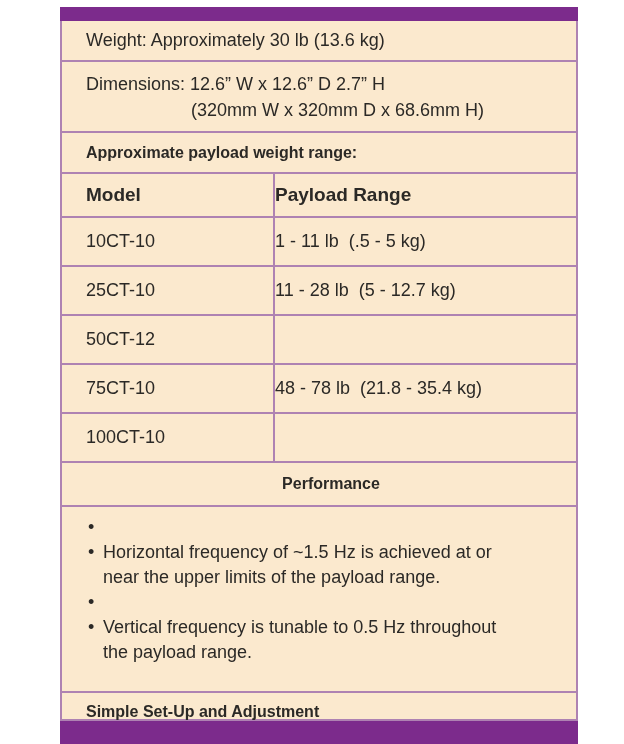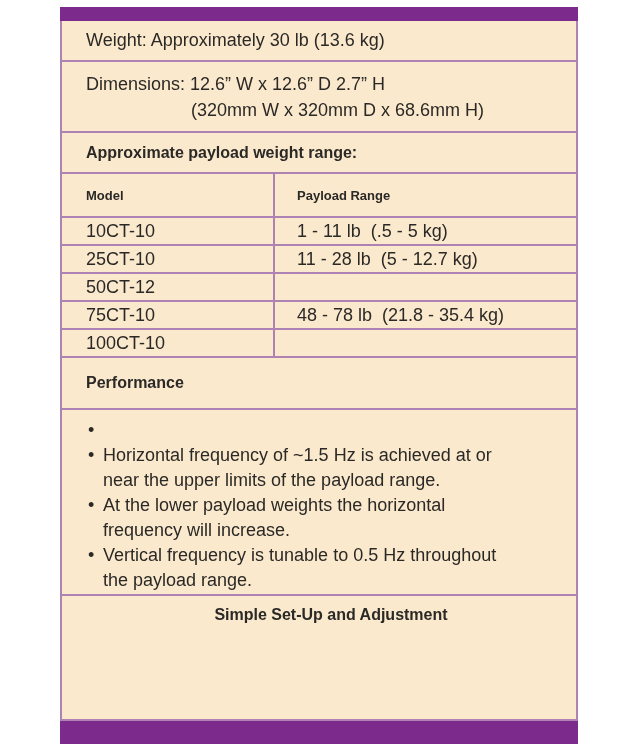--- a/index.html
+++ b/index.html
@@ -27,37 +27,37 @@
     display: flex; align-items: center;
     padding-left: 24px;
     font-size: 18px;
   }
   .r-weight { height: 41px; }
   .r-dims { height: 71px; display: block; padding-top: 9px; line-height: 26px; }
   .dim-line2 { margin-left: 105px; }
   .heading-row { font-weight: bold; font-size: 16px; }
   .r-appx { height: 41px; }
   .trow { display: flex; align-items: stretch; padding-left: 0; }
-  .thead-row { height: 44px; font-weight: bold; font-size: 13px; }
-  .tbody-row { height: 28px; }
+  .thead-row { height: 44px; font-weight: bold; font-size: 19px; }
+  .tbody-row { height: 49px; }
   .cell-model {
     width: 213px; flex: none;
     padding-left: 24px;
     border-right: 2px solid #ae82b2;
     display: flex; align-items: center;
   }
-  .cell-range { flex: 1; padding-left: 22px; display: flex; align-items: center; }
+  .cell-range { flex: 1; padding-left: 0; display: flex; align-items: center; }
   .cell-range span, .cell-model span { white-space: pre; }
-  .r-perf { height: 52px; }
+  .r-perf { height: 44px; justify-content: center; }
   .r-bullets { height: 186px; display: block; padding: 8px 18px 0 26px; line-height: 25px; }
   .r-bullets ul { list-style: none; }
   .r-bullets li { display: flex; }
   .bullet-dot { width: 15px; flex: none; }
   .bullet-text { white-space: pre-line; }
-  .r-setup { height: 37px; border-bottom: none; justify-content: center; }
+  .r-setup { height: 37px; border-bottom: none; }
 </style>
 </head>
 <body>
 
 <div class="page">
   <div class="doc">
 
     <div class="accent-bar top"></div>
 
     <div class="content">
@@ -132,22 +132,20 @@
           <li>
             <span class="bullet-dot">•</span>
           </li>
           <li>
             <span class="bullet-dot">•</span>
             <span class="bullet-text">Horizontal frequency of ~1.5 Hz is achieved at or
 near the upper limits of the payload range.</span>
           </li>
           <li>
             <span class="bullet-dot">•</span>
-            <span class="bullet-text">At the lower payload weights the horizontal
-frequency will increase.</span>
           </li>
           <li>
             <span class="bullet-dot">•</span>
             <span class="bullet-text">Vertical frequency is tunable to 0.5 Hz throughout
 the payload range.</span>
           </li>
         </ul>
       </div>
 
       <div class="row r-setup heading-row">

